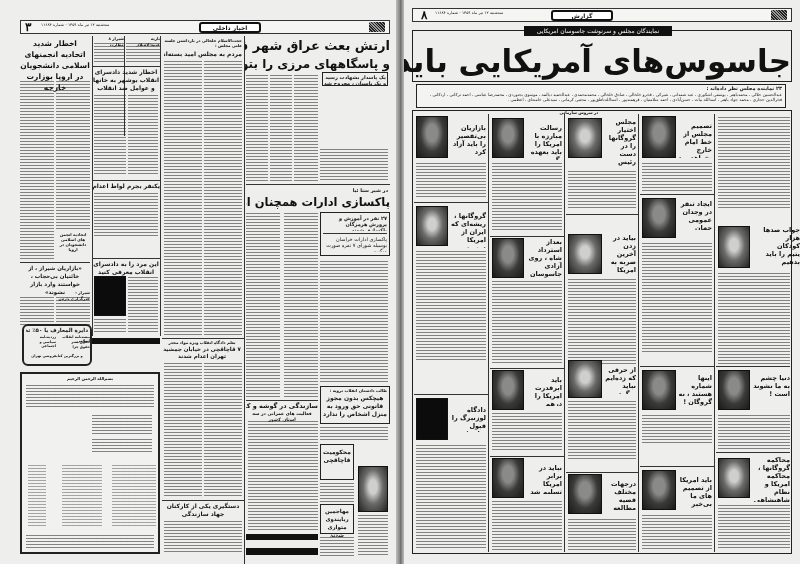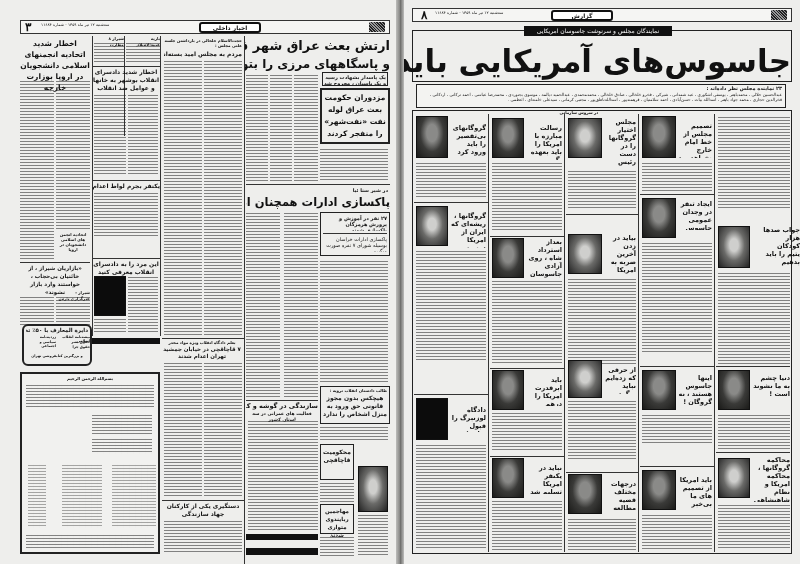--- a/index.html
+++ b/index.html
@@ -66,23 +66,20 @@
     <div class="masthead">
       <span class="pg-num">۳</span>
       <span class="dateline">سه‌شنبه ۱۲ تیر ماه ۱۳۵۹ - شماره ۱۱۶۸۴</span>
       <span class="section-pill">اخبار داخلی</span>
       <span class="logo"></span>
     </div>
 
     <div class="hl" style="left:244px;top:38px;width:146px;font-size:13px;line-height:16px;">ارتش بعث عراق شهر قصر شیرین</div>
     <div class="hl" style="left:244px;top:56px;width:146px;font-size:12px;line-height:16px;">و پاسگاههای مرزی را بتوپ بست</div>
     <div class="sub" style="left:322px;top:72px;width:66px;height:14px;border:1px solid #222;padding:1px;">یک پاسدار بشهادت رسید و یک پاسبان ، مجروح شد</div>
-    <div class="box" style="left:320px;top:88px;width:70px;height:56px;border-width:2px;">
-      <div class="hl" style="left:2px;right:2px;top:2px;font-size:7.5px;line-height:12px;white-space:normal;">مزدوران حکومت بعث عراق لوله نفت «نفت‌شهر» را منفجر کردند</div>
-    </div>
     <div class="txt" style="left:246px;top:74px;width:22px;height:108px;"></div>
     <div class="txt" style="left:270px;top:74px;width:22px;height:108px;"></div>
     <div class="txt" style="left:294px;top:74px;width:24px;height:108px;"></div>
     <div class="txt" style="left:320px;top:148px;width:68px;height:34px;"></div>
     <div class="rule-v" style="left:244px;top:36px;height:528px;"></div>
 
     <div class="rule-h" style="left:246px;top:184px;width:144px;"></div>
     <div class="sub" style="left:300px;top:187px;width:88px;">در شیر سنا ئیا</div>
     <div class="hl" style="left:246px;top:194px;width:144px;font-size:11.5px;line-height:16px;">پاکسازی ادارات همچنان ادامه دارد</div>
     <div class="box" style="left:320px;top:212px;width:70px;height:44px;">
@@ -225,25 +222,25 @@
     <div class="photo light" style="left:314px;top:458px;width:32px;height:40px;"></div>
     <div class="cap" style="left:348px;top:456px;width:38px;height:46px;">محاکمه گروگانها ، محاکمه امریکا و نظام شاهنشاهی خواهد بود</div>
     <div class="txt" style="left:314px;top:504px;width:72px;height:46px;"></div>
 
     <div class="rule-v" style="left:234px;top:114px;height:438px;"></div>
     <div class="photo" style="left:238px;top:116px;width:34px;height:42px;"></div>
     <div class="cap" style="left:274px;top:122px;width:34px;height:36px;">تصمیم مجلس از خط امام خارج نخواهد بود</div>
     <div class="txt" style="left:238px;top:162px;width:70px;height:30px;"></div>
     <div class="rule-h" style="left:236px;top:194px;width:74px;"></div>
     <div class="photo" style="left:238px;top:198px;width:34px;height:40px;"></div>
-    <div class="cap" style="left:274px;top:200px;width:34px;height:30px;">ایجاد تنفر در وجدان عمومی جاسوس</div>
+    <div class="cap" style="left:274px;top:200px;width:34px;height:30px;">ایجاد تنفر در وجدان عمومی جهان</div>
     <div class="txt" style="left:238px;top:242px;width:70px;height:110px;"></div>
     <div class="rule-h" style="left:236px;top:366px;width:74px;"></div>
     <div class="photo" style="left:238px;top:370px;width:34px;height:40px;"></div>
-    <div class="cap" style="left:274px;top:374px;width:34px;height:32px;">اینها جاسوس هستند ، نه گروگان !</div>
+    <div class="cap" style="left:274px;top:374px;width:34px;height:32px;">اینها شماره هستند ، نه گروگان !</div>
     <div class="txt" style="left:238px;top:414px;width:70px;height:30px;"></div>
     <div class="rule-h" style="left:236px;top:466px;width:74px;"></div>
     <div class="photo" style="left:238px;top:470px;width:34px;height:40px;"></div>
     <div class="cap" style="left:274px;top:476px;width:34px;height:32px;">باید امریکا از تصمیم های ما بی‌خبر باشند</div>
     <div class="txt" style="left:238px;top:514px;width:70px;height:36px;"></div>
 
     <div class="rule-v" style="left:160px;top:114px;height:438px;"></div>
     <div class="photo light" style="left:164px;top:118px;width:34px;height:40px;"></div>
     <div class="cap" style="left:200px;top:118px;width:32px;height:48px;">مجلس اختیار گروگانها را در دست رئیس جمهور بگذارد</div>
     <div class="txt" style="left:164px;top:170px;width:68px;height:40px;"></div>
@@ -266,25 +263,25 @@
     <div class="rule-h" style="left:86px;top:236px;width:74px;"></div>
     <div class="photo" style="left:88px;top:238px;width:32px;height:40px;"></div>
     <div class="cap" style="left:122px;top:238px;width:36px;height:40px;">بعداز استرداد شاه ، روی آزادی جاسوسان بحث می‌کنیم</div>
     <div class="txt" style="left:88px;top:280px;width:70px;height:84px;"></div>
     <div class="rule-h" style="left:86px;top:368px;width:74px;"></div>
     <div class="photo" style="left:88px;top:370px;width:32px;height:40px;"></div>
     <div class="cap" style="left:122px;top:376px;width:36px;height:30px;">باید ابرقدرت امریکا را درهم بشکنیم</div>
     <div class="txt" style="left:88px;top:412px;width:70px;height:40px;"></div>
     <div class="rule-h" style="left:86px;top:456px;width:74px;"></div>
     <div class="photo" style="left:88px;top:458px;width:32px;height:40px;"></div>
-    <div class="cap" style="left:122px;top:464px;width:36px;height:30px;">نباید در یکنفر امریکا تسلیم شد</div>
+    <div class="cap" style="left:122px;top:464px;width:36px;height:30px;">نباید در برابر امریکا تسلیم شد</div>
     <div class="txt" style="left:88px;top:500px;width:70px;height:50px;"></div>
 
     <div class="photo" style="left:12px;top:116px;width:32px;height:42px;"></div>
-    <div class="cap" style="left:46px;top:124px;width:36px;height:34px;">گروگانهای بی‌تقصیر را باید ورود کرد</div>
+    <div class="cap" style="left:46px;top:124px;width:36px;height:34px;">بازاریان بی‌تقصیر را باید آزاد کرد</div>
     <div class="txt" style="left:12px;top:162px;width:70px;height:36px;"></div>
     <div class="rule-h" style="left:10px;top:202px;width:74px;"></div>
     <div class="photo light" style="left:12px;top:206px;width:32px;height:40px;"></div>
     <div class="cap" style="left:46px;top:212px;width:36px;height:36px;">گروگانها ، ریشه‌ای که ایران از امریکا دوست دارد!</div>
     <div class="txt" style="left:12px;top:250px;width:70px;height:110px;"></div>
     <div class="rule-h" style="left:10px;top:394px;width:74px;"></div>
     <div class="photo black" style="left:12px;top:398px;width:32px;height:42px;"></div>
     <div class="cap" style="left:46px;top:406px;width:36px;height:26px;">دادگاه لوزنبرگ را قبول ندارم!</div>
     <div class="txt" style="left:12px;top:444px;width:70px;height:106px;"></div>
   </div>

